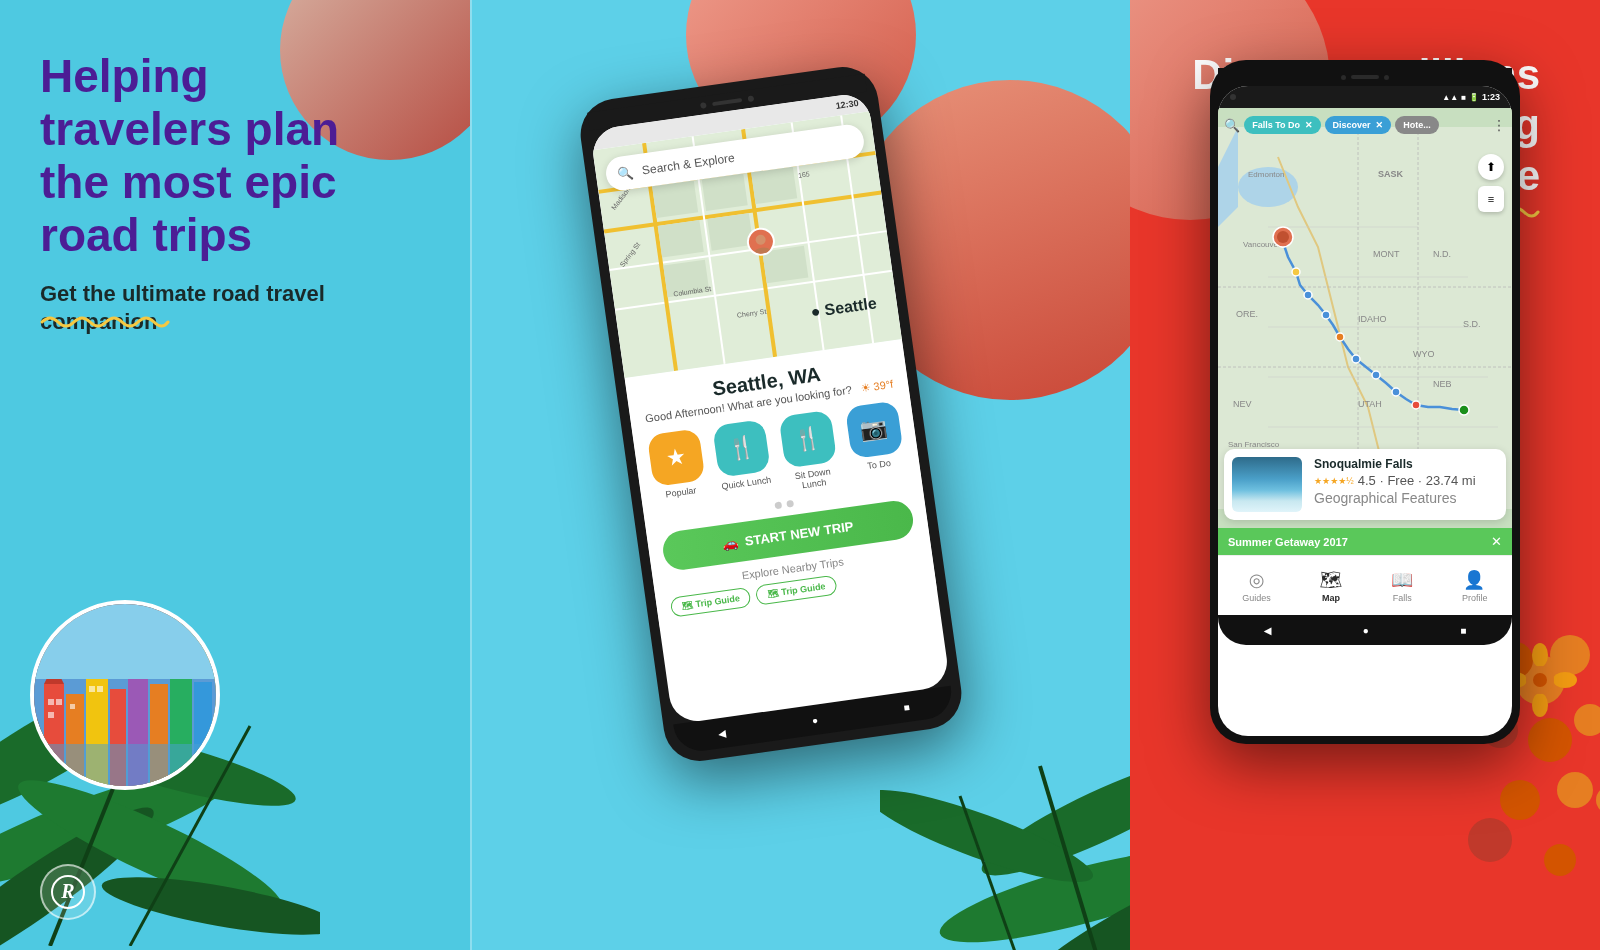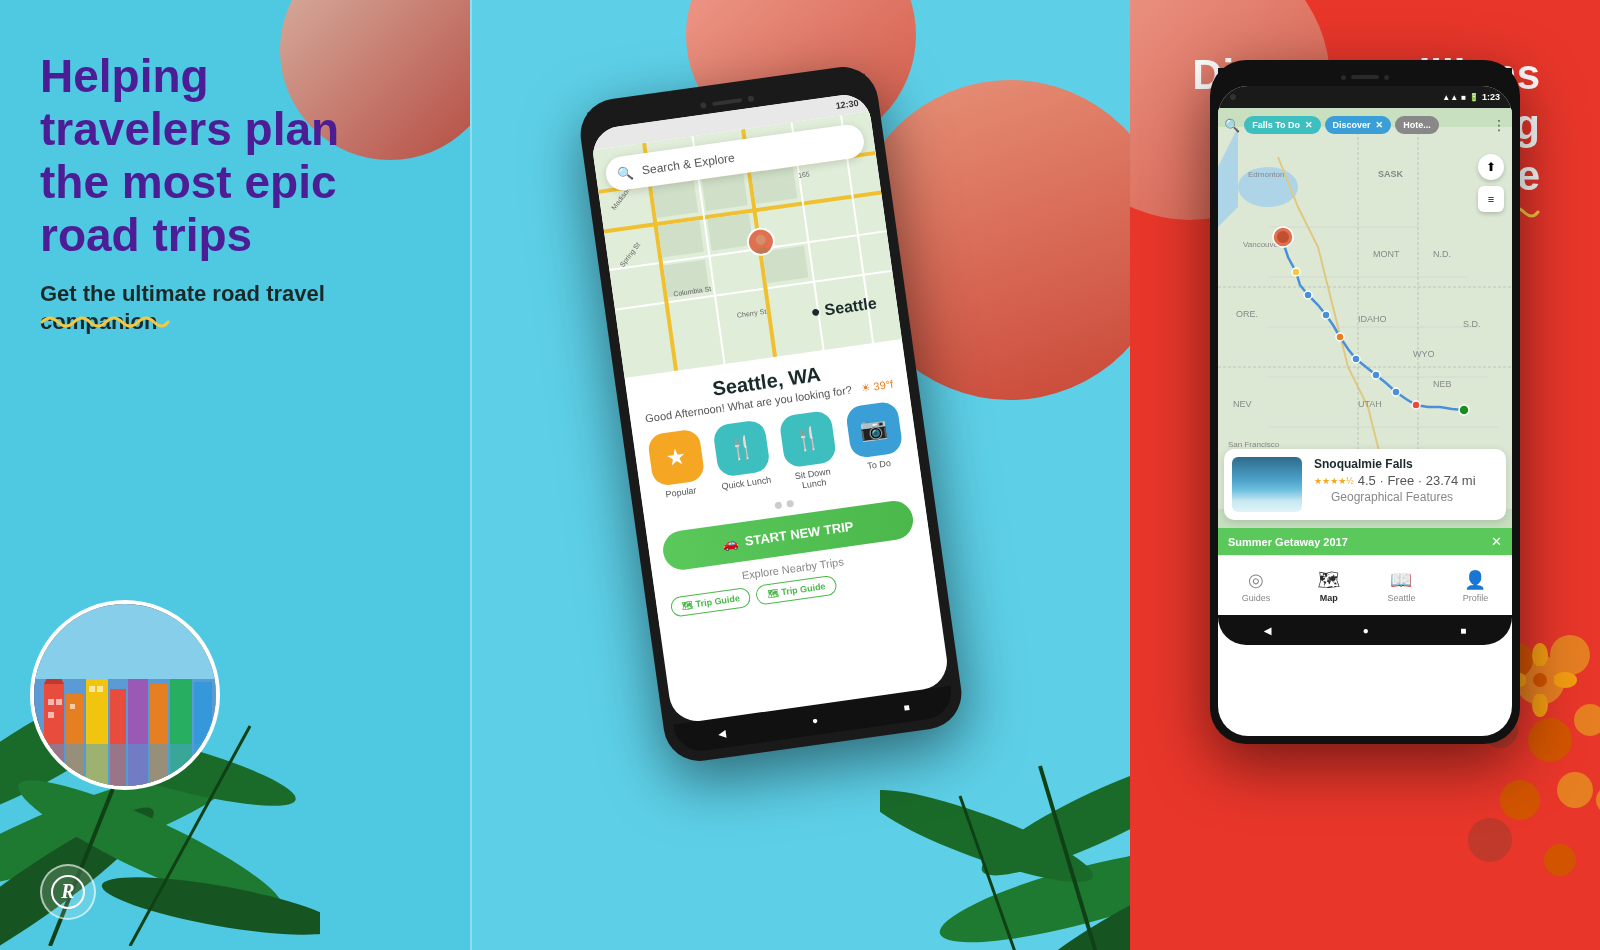--- a/index.html
+++ b/index.html
@@ -449,21 +449,21 @@
     .waterfall-visual {
       width: 100%;
       height: 100%;
       background: linear-gradient(180deg, #2e6b8a 0%, #4a9fc8 40%, #6dbfdf 60%, #c8e8f0 80%, #e0f4fa 100%);
     }
     .result-info { flex: 1; }
     .result-name { font-size: 12px; font-weight: 700; color: #1a2a2a; }
     .result-rating { display: flex; align-items: center; gap: 4px; margin-top: 2px; }
     .result-rating .stars { font-size: 9px; color: #f5a623; }
     .result-rating .dist { font-size: 13px; color: #555; }
-    .result-tag { font-size: 12px; color: #888; margin-top: 2px; margin-left: 17px; }
+    .result-tag { font-size: 14px; color: #888; margin-top: 2px; }
     
     .rphone-nav {
       height: 60px;
       background: white;
       display: flex;
       align-items: center;
       justify-content: space-around;
       border-top: 1px solid #eee;
     }
     .nav-item {
@@ -879,21 +879,21 @@
           <div class="nav-item">
             <span class="nav-icon">◎</span>
             <span class="nav-label">Guides</span>
           </div>
           <div class="nav-item">
             <span class="nav-icon active">🗺</span>
             <span class="nav-label active">Map</span>
           </div>
           <div class="nav-item">
             <span class="nav-icon">📖</span>
-            <span class="nav-label">Seattle</span>
+            <span class="nav-label">Falls</span>
           </div>
           <div class="nav-item">
             <span class="nav-icon">👤</span>
             <span class="nav-label">Profile</span>
           </div>
         </div>
 
         <div class="android-nav">
           <span>◀</span>
           <span>●</span>

